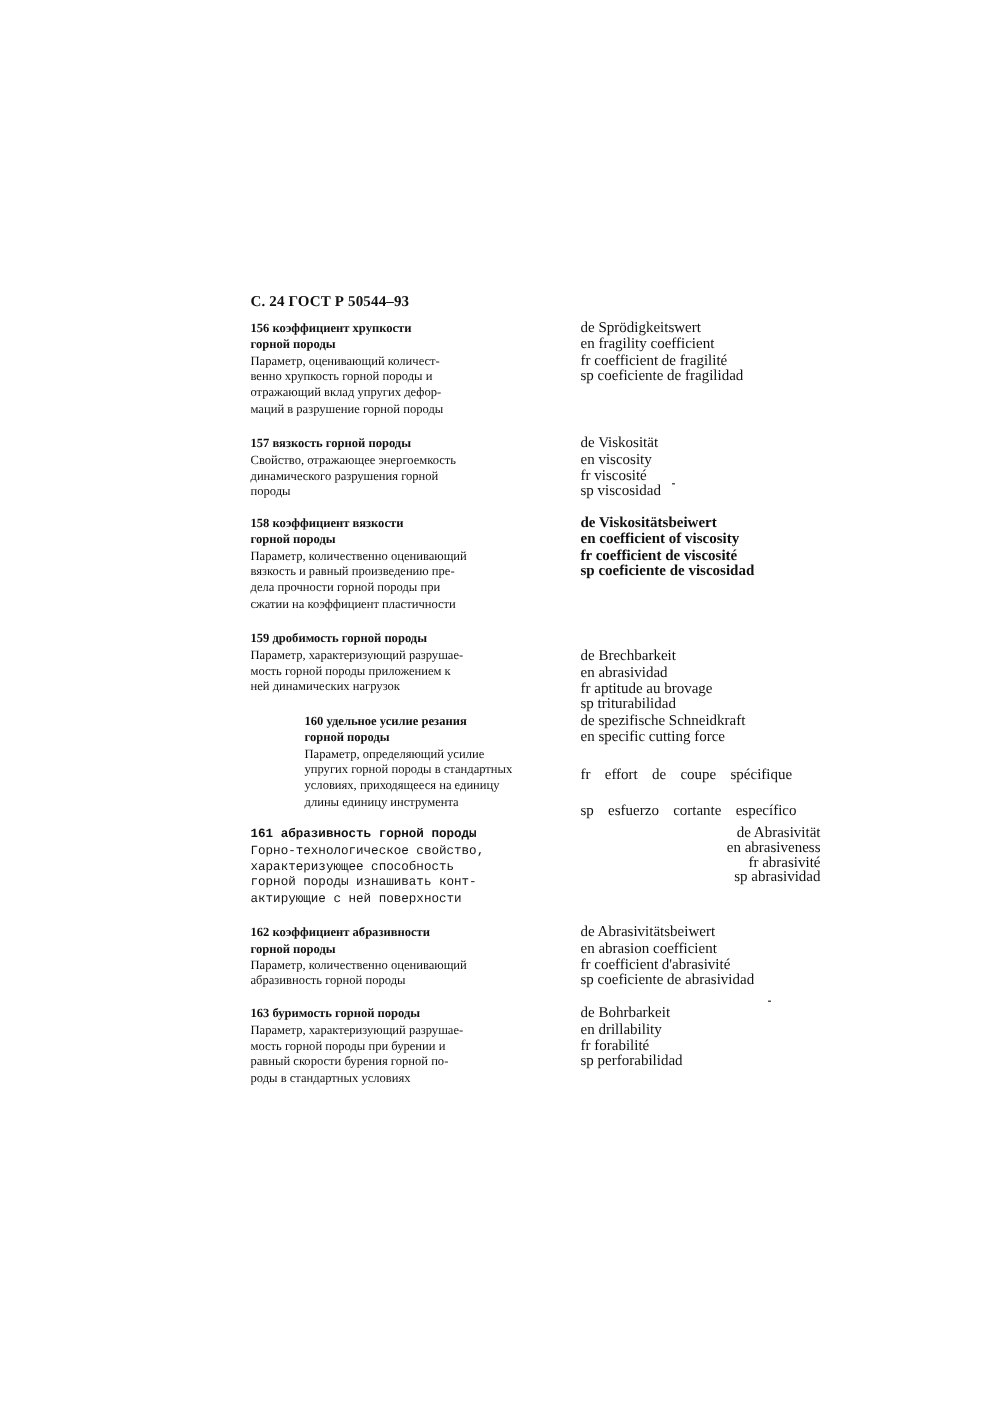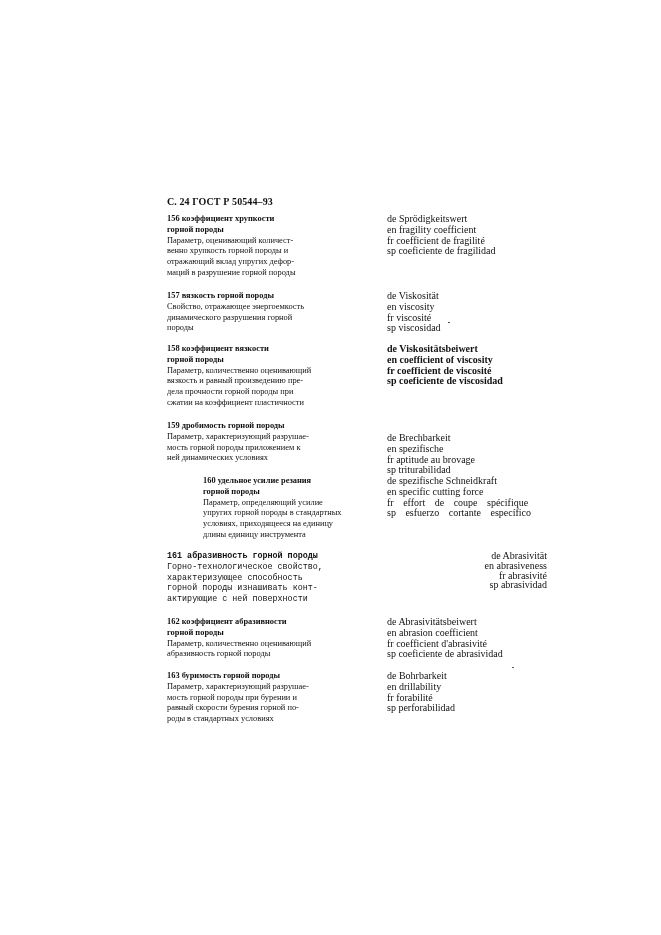--- a/index.html
+++ b/index.html
@@ -4,21 +4,21 @@
 <style>
   html, body { margin: 0; padding: 0; background: #ffffff; }
   body { width: 661px; height: 935px; position: relative; overflow: hidden;
          font-family: "Liberation Serif", "DejaVu Serif", serif; color: #111; }
   .header { position: absolute; left: 167px; top: 196px; font-size: 10px; font-weight: bold; letter-spacing: 0.1px; }
   .ru { position: absolute; left: 167px; width: 200px; font-size: 8.4px; line-height: 10.8px; }
   .ru .term { font-weight: bold; }
   .ru .def { font-weight: normal; }
   .fl { position: absolute; left: 387px; width: 160px; font-size: 10px; line-height: 10.8px; }
   .fl div { white-space: nowrap; }
-  .spaced { word-spacing: 7px; }
+  .spaced { word-spacing: 7px; margin-top: 14px; }
   .speck { position: absolute; width: 2px; height: 1px; background: #555; }
 </style>
 </head>
 <body>
 
 <div class="header">С. 24 ГОСТ Р 50544–93</div>
 
 <div>
   <div class="ru" style="top:214px;">
     <div class="term">156 коэффициент хрупкости</div>
@@ -66,25 +66,25 @@
     <div>fr coefficient de viscosité</div>
     <div>sp coeficiente de viscosidad</div>
   </div>
 </div>
 
 <div>
   <div class="ru" style="top:421px;">
     <div class="term">159 дробимость горной породы</div>
     <div class="def">Параметр, характеризующий разрушае-</div>
     <div class="def">мость горной породы приложением к</div>
-    <div class="def">ней динамических условиях</div>
+    <div class="def">ней динамических нагрузок</div>
   </div>
   <div class="fl" style="top:421px;margin-top:12px;">
     <div>de Brechbarkeit</div>
-    <div>en spezifische</div>
+    <div>en abrasividad</div>
     <div>fr aptitude au brovage</div>
     <div>sp triturabilidad</div>
   </div>
 </div>
 
 <div>
   <div class="ru" style="top:476px;margin-left:36px;">
     <div class="term">160 удельное усилие резания</div>
     <div class="term">горной породы</div>
     <div class="def">Параметр, определяющий усилие</div>

